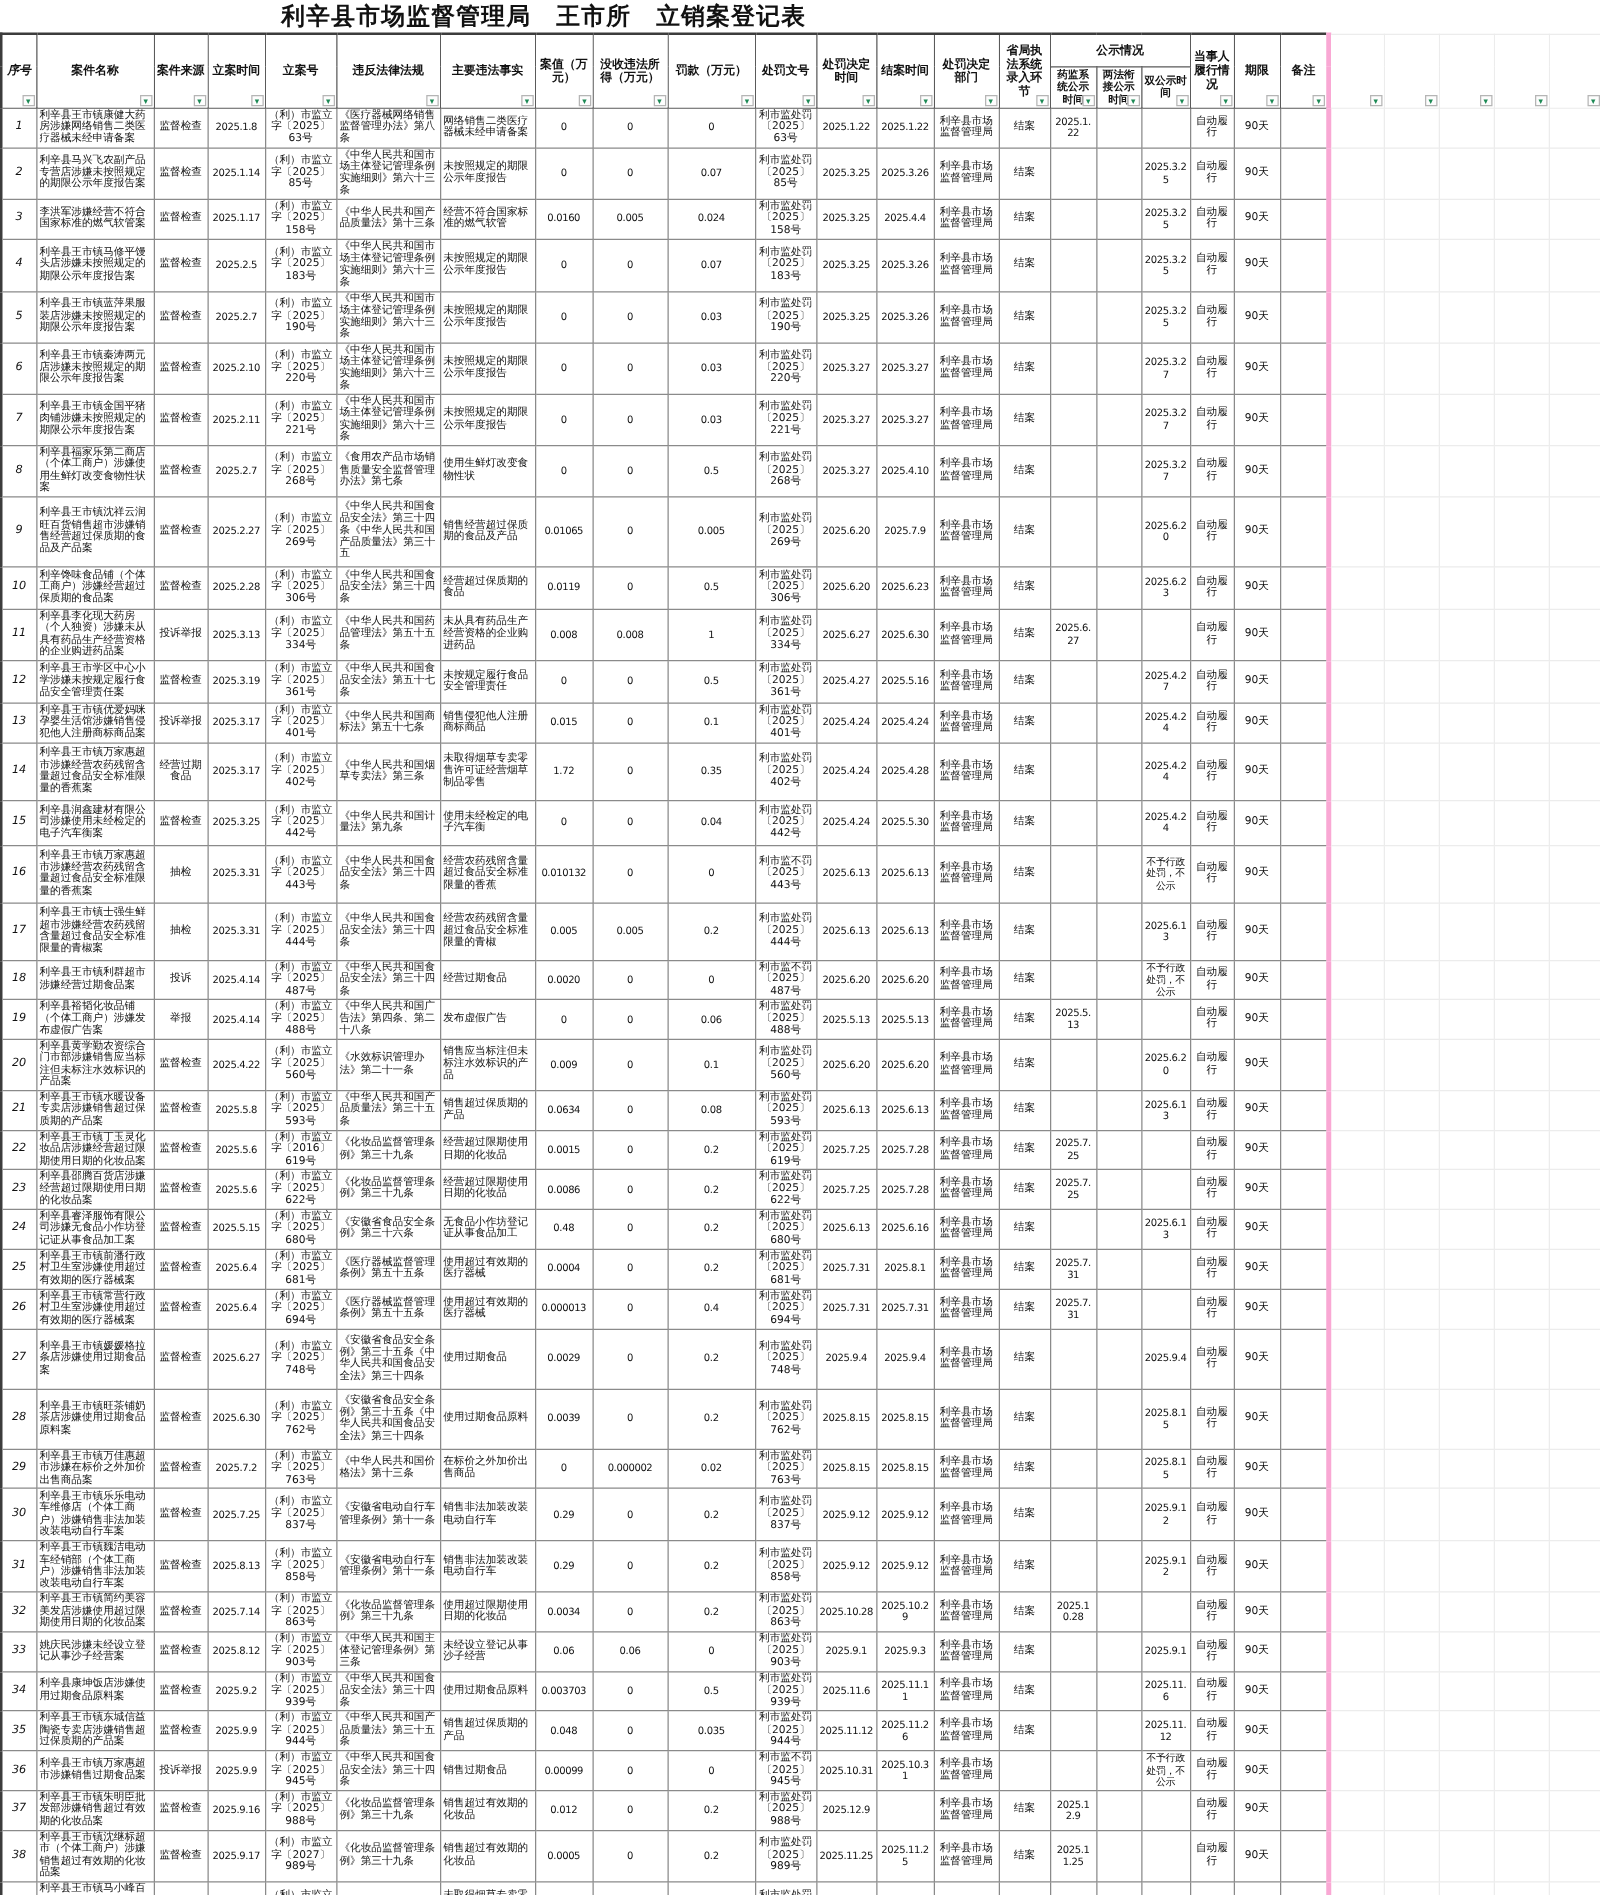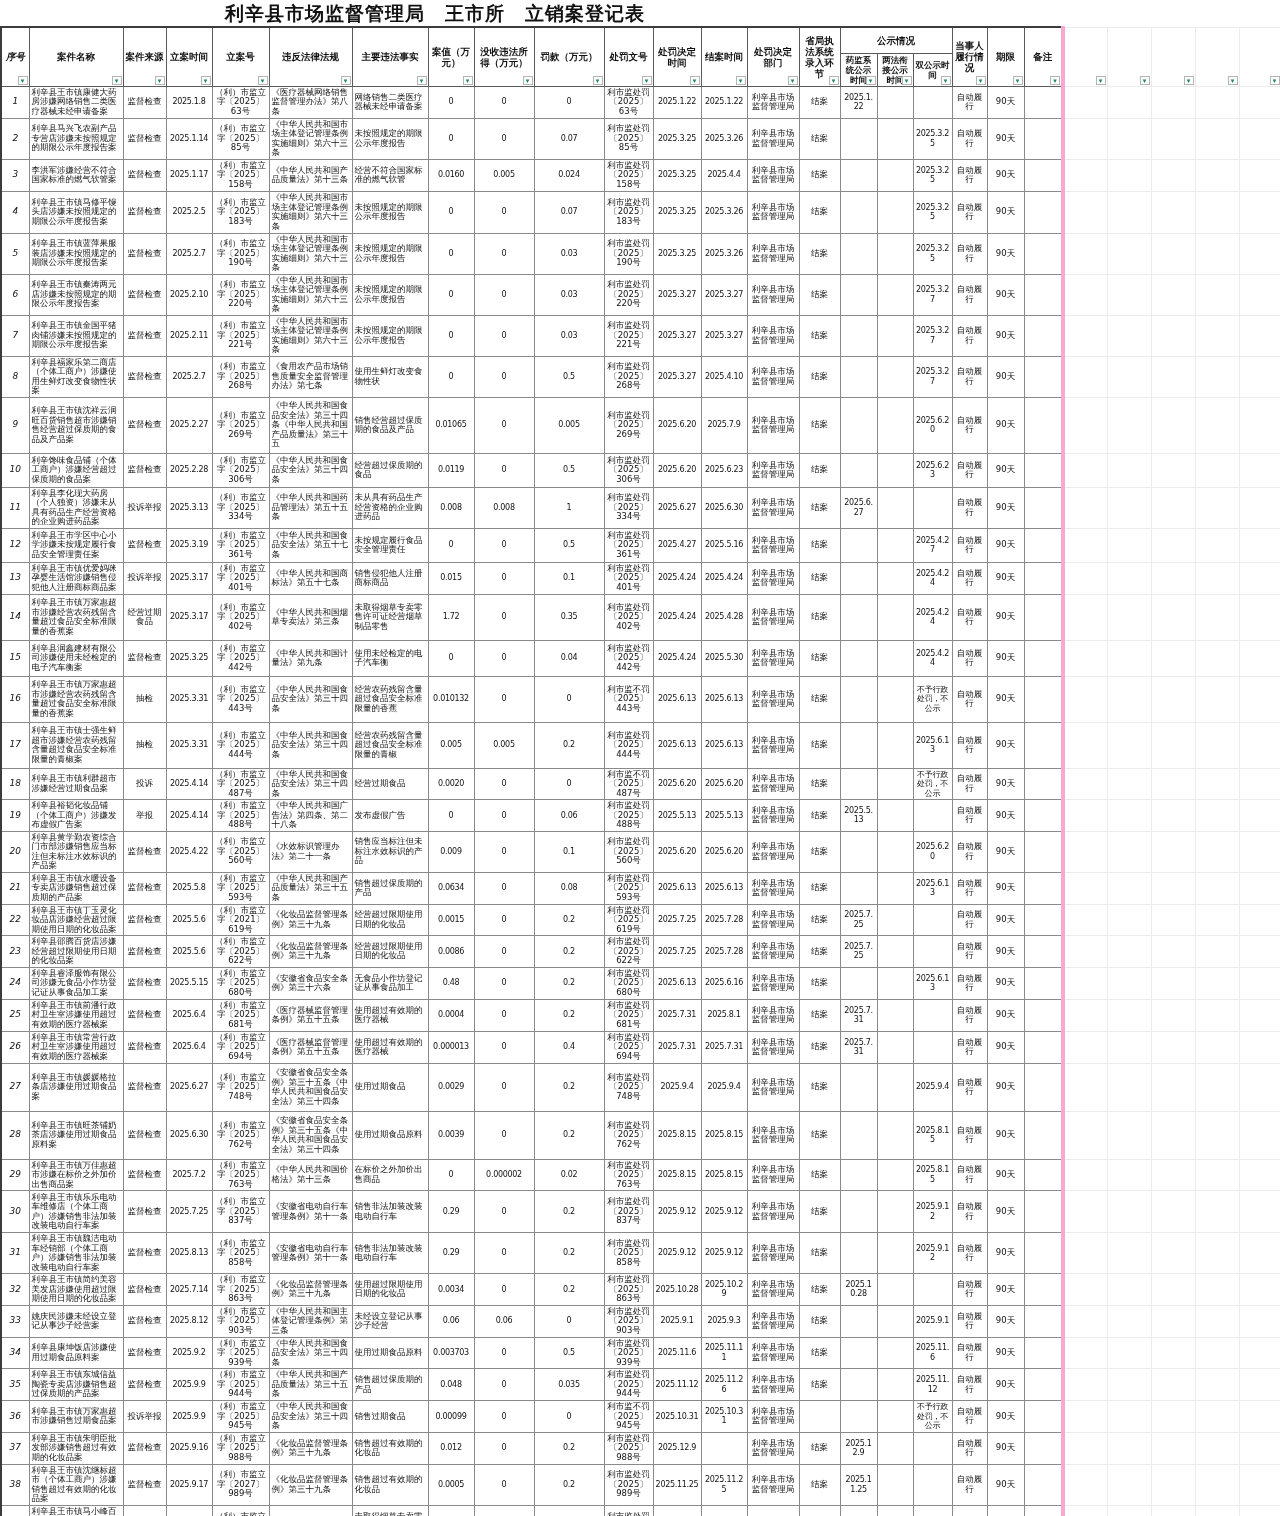--- a/index.html
+++ b/index.html
@@ -692,21 +692,21 @@
           <td class="ghost"></td>
           <td class="ghost"></td>
           <td class="ghost"></td>
           <td class="ghost"></td>
         </tr>
         <tr style="height: 31px;">
           <td class="c0 bl">22</td>
           <td class="c1">利辛县王市镇丁玉灵化妆品店涉嫌经营超过限期使用日期的化妆品案</td>
           <td class="c2">监督检查</td>
           <td class="c3">2025.5.6</td>
-          <td class="c4">（利）市监立字〔2021〕619号</td>
+          <td class="c4">（利）市监立字〔2016〕619号</td>
           <td class="c5">《化妆品监督管理条例》第三十九条</td>
           <td class="c6">经营超过限期使用日期的化妆品</td>
           <td class="c7">0.0015</td>
           <td class="c8">0</td>
           <td class="c9">0.2</td>
           <td class="c10">利市监处罚〔2025〕619号</td>
           <td class="c11">2025.7.25</td>
           <td class="c12">2025.7.28</td>
           <td class="c13">利辛县市场监督管理局</td>
           <td class="c14">结案</td>

